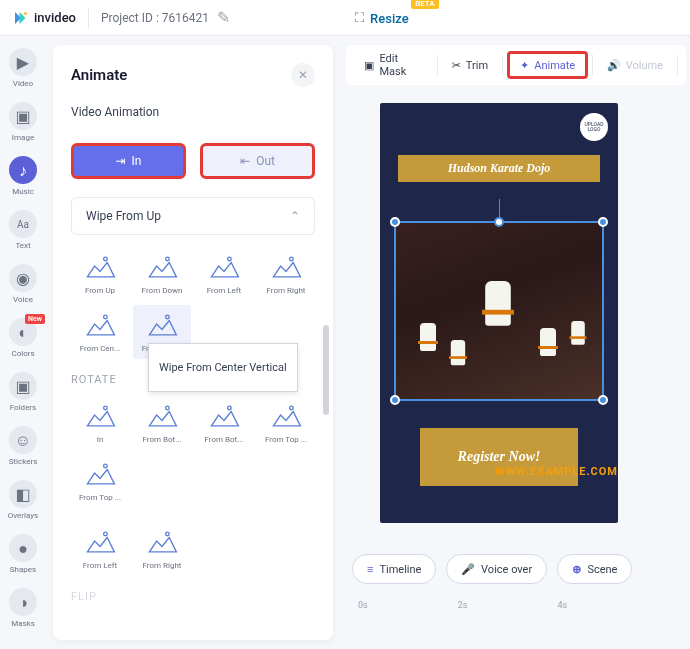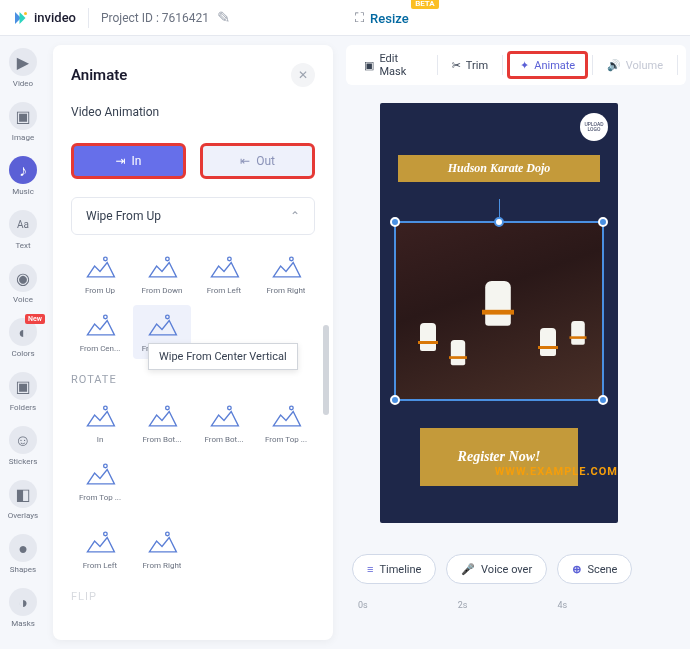--- a/index.html
+++ b/index.html
@@ -31,21 +31,21 @@
 .in-btn{background:#666fea;color:#fff}
 .out-btn{background:#eef1fb;color:#8b93b8}
 .dropdown{height:38px;border:1px solid #e5e8ef;border-radius:6px;display:flex;align-items:center;justify-content:space-between;padding:0 14px;margin-bottom:12px;font-size:12px;color:#374151;cursor:pointer}
 .dropdown-arrow{color:#9ca3af}
 .anim-grid{display:grid;grid-template-columns:repeat(4,1fr);gap:4px;margin-bottom:14px}
 .anim-item{display:flex;flex-direction:column;align-items:center;gap:5px;padding:6px 2px;cursor:pointer;border-radius:4px}
 .anim-item.selected{background:#eef1fb}
 .anim-icon{width:36px;height:28px;position:relative}
 .anim-label{font-size:8px;color:#6b7280;text-align:center;white-space:nowrap;overflow:hidden;text-overflow:ellipsis;max-width:54px}
 .cat-title{font-size:11px;color:#9ca3af;letter-spacing:1px;margin-bottom:10px}
-.tooltip{position:absolute;background:#fff;border:1px solid #d1d5db;padding:6px 10px;font-size:11px;color:#374151;box-shadow:0 2px 6px rgba(0,0,0,0.1);z-index:100;white-space:nowrap}
+.tooltip{position:absolute;background:#fff;border:1px solid #d1d5db;padding:17px 10px;font-size:11px;color:#374151;box-shadow:0 2px 6px rgba(0,0,0,0.1);z-index:100;white-space:nowrap}
 .scrollbar{position:absolute;right:4px;top:280px;width:6px;height:90px;background:#d1d5db;border-radius:3px}
 .editor-toolbar{position:absolute;left:346px;top:45px;width:340px;height:40px;background:#fff;border-radius:6px;display:flex;align-items:center;padding:0 8px;gap:4px}
 .tool-btn{height:28px;padding:0 10px;display:flex;align-items:center;gap:5px;font-size:11px;color:#374151;cursor:pointer;border-radius:4px}
 .tool-btn.highlighted{border:3px solid #e53935;color:#5b60d6}
 .tool-btn.disabled{color:#c4c8d4}
 .tool-sep{width:1px;height:20px;background:#e5e8ef}
 .canvas-area{position:absolute;left:380px;top:103px;width:238px;height:420px;background:#1e2749;border-radius:2px}
 .canvas-logo{position:absolute;top:10px;right:10px;width:28px;height:28px;border-radius:50%;background:#fff;display:flex;align-items:center;justify-content:center;font-size:5px;color:#1e2749;text-align:center;line-height:1.1}
 .karate-title-wrap{position:absolute;top:52px;left:18px;right:18px;background:#c49a3a;padding:6px;text-align:center}
 .karate-title{font-family:Liberation Serif, serif;font-size:12px;font-weight:700;color:#fff;font-style:italic}

